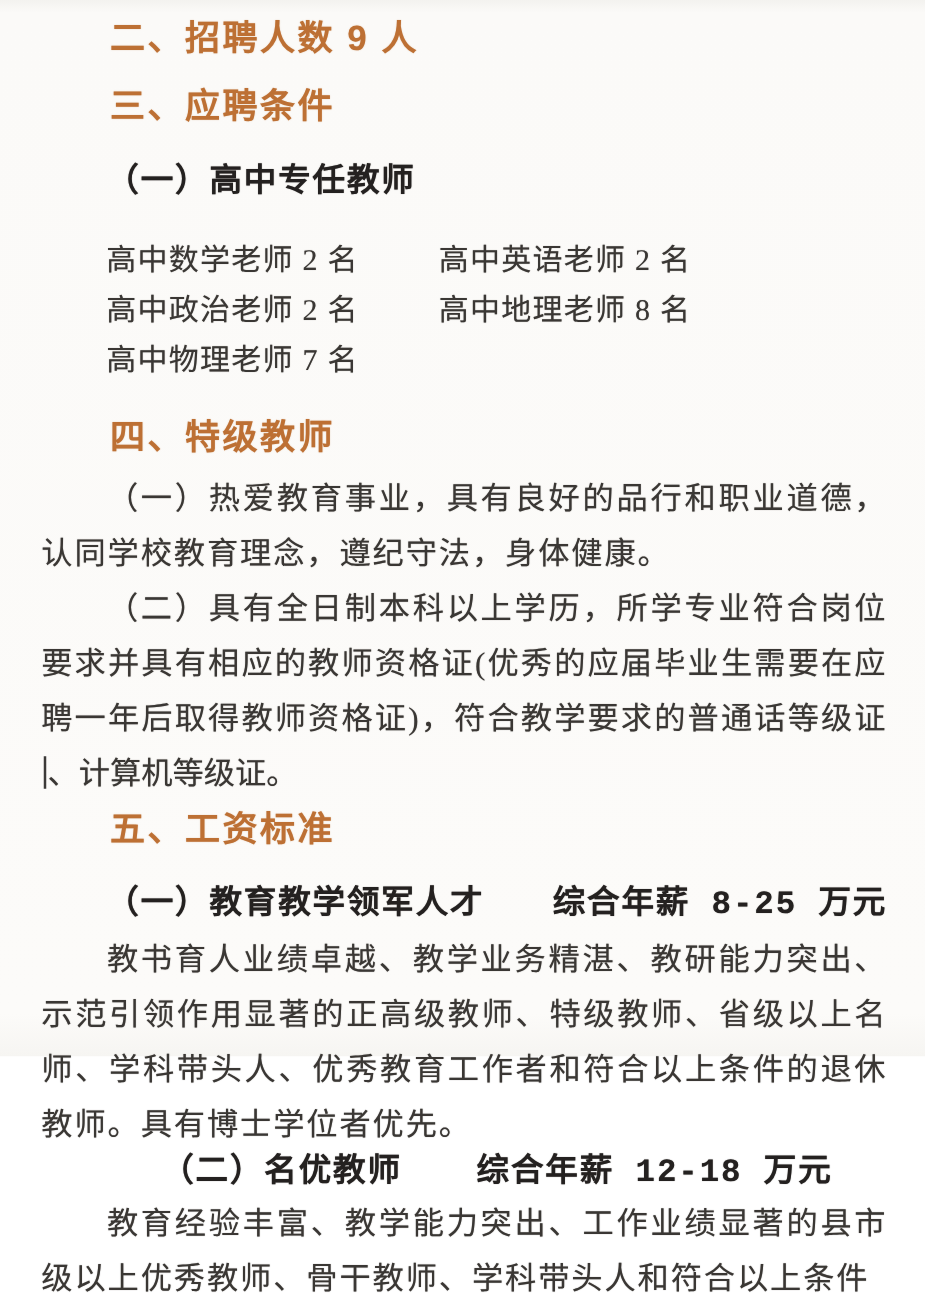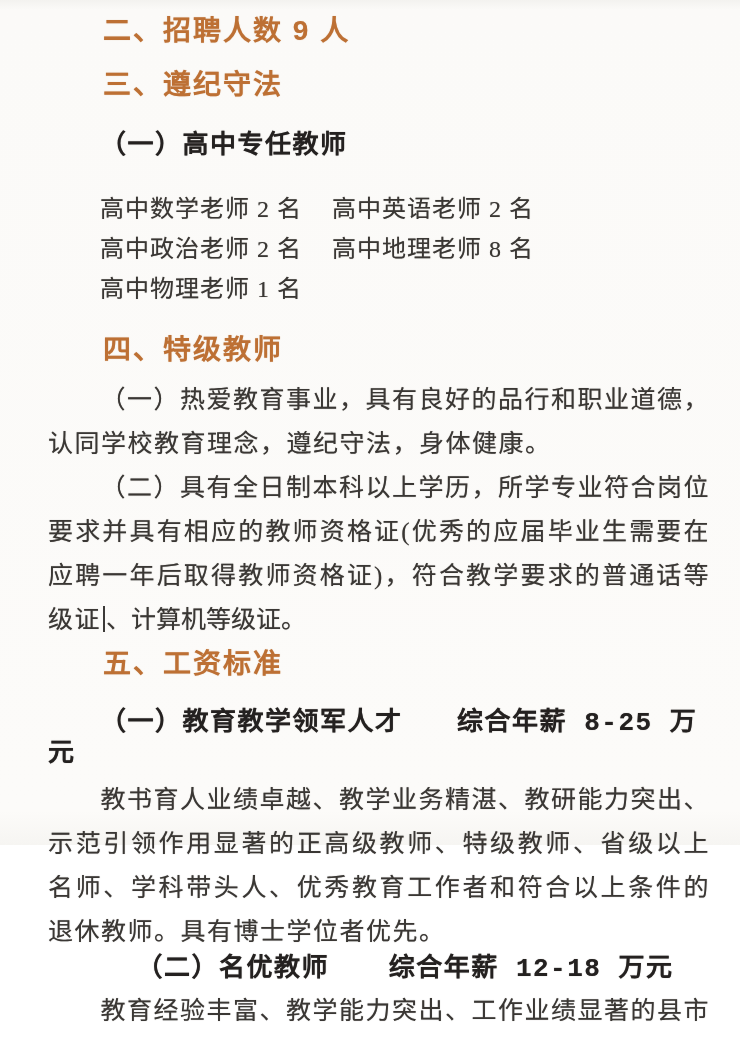--- a/index.html
+++ b/index.html
@@ -1,19 +1,19 @@
 <!DOCTYPE html>
 <html lang="zh-CN"><head>
 <meta charset="utf-8">
 <style>
   html,body{margin:0;padding:0;}
   body{width:740px;height:1039px;overflow:hidden;}
   .page{
     width:740px;height:845px;box-sizing:border-box;
-    padding:15px 30px 0 48px;
+    padding:15px 30px 0 33px;
     background:linear-gradient(180deg,#f3f2ef 0px,#fbfaf8 10px,#fcfbf9 96%,#f6f5f2 100%);
     font-family:"Liberation Serif","DejaVu Serif",serif;
     color:#36322e;
   }
   
   .sec-heading{
     margin:0 0 0 55px;
     font-family:"Liberation Sans","DejaVu Sans",sans-serif;
     font-weight:bold;font-size:28px;line-height:32px;
     letter-spacing:2px;color:#bd7034;
@@ -31,21 +31,21 @@
     text-shadow:0 0 .8px rgba(30,25,20,.55);
     font-family:Liberation Mono, monospace;
   }
   .sub-heading .salary{margin-left:2.1em;}
   .sub-heading .salary-wide{margin-left:2.3em;}
   .sub-first{margin-top:28px;}
   .sub-tight{margin-top:0px;text-align:center;}
   
   .pos-list{margin:27px 0 0 52px;font-size:24px;letter-spacing:1px;color:#3a3734;
     text-shadow:0 0 .7px rgba(40,35,30,.5);}
-  .pos-row{display:flex;column-gap:30px;line-height:40px;}
+  .pos-row{display:flex;column-gap:64px;line-height:40px;}
   
   .body-para{
     margin:12px 0 0 0;
     font-size:25px;line-height:44px;letter-spacing:1.5px;
     text-indent:2.1em;
     text-align:justify;text-justify:inter-ideograph;
     color:#3a3734;
     text-shadow:0 0 .8px rgba(40,35,30,.5);
   }
   .para-tight{margin-top:0;}
@@ -58,35 +58,35 @@
   }
   .tail-mark{letter-spacing:0;}
 </style>
 </head>
 <body>
 
 <div class="page">
 
   <h2 class="sec-heading">二、招聘人数 9 人</h2>
 
-  <h2 class="sec-heading mt-h2">三、遵纪守法</h2>
+  <h2 class="sec-heading mt-h2">三、应聘条件</h2>
 
   <p class="sub-heading">（一）高中专任教师</p>
 
   <div class="pos-list">
     <div class="pos-row">
       <span>高中数学老师 2 名</span>
       <span>高中英语老师 2 名</span>
     </div>
     <div class="pos-row">
       <span>高中政治老师 2 名</span>
       <span>高中地理老师 8 名</span>
     </div>
     <div class="pos-row">
-      <span>高中物理老师 1 名</span>
+      <span>高中物理老师 7 名</span>
     </div>
   </div>
 
   <h2 class="sec-heading mt-h3">四、特级教师</h2>
 
   <p class="body-para">（一）热爱教育事业，具有良好的品行和职业道德，认同学校教育理念，遵纪守法，身体健康。</p>
 
   <p class="body-para para-tight">
     <span>（二）具有全日制本科以上学历，所学专业符合岗位要求并具有相应的教师资格证(优秀的应届毕业生需要在应聘一年后取得教师资格证)，符合教学要求的普通话等级证</span><span class="caret"></span><span class="tail-mark">、计算机等级证。</span>
   </p>

